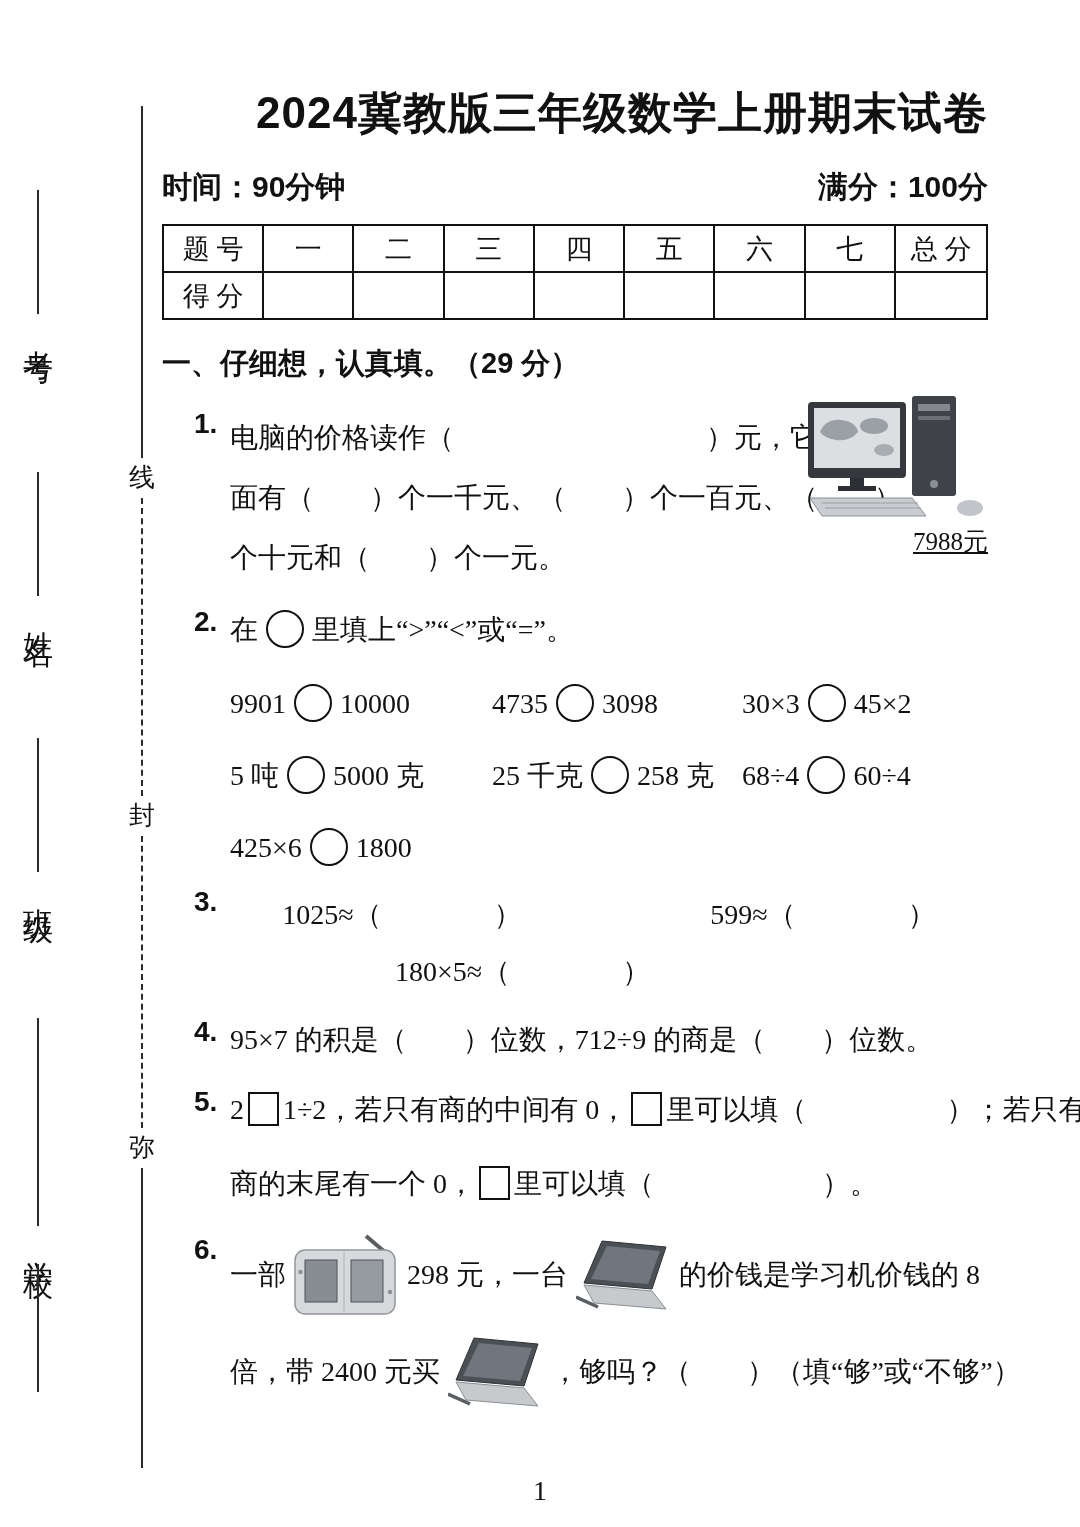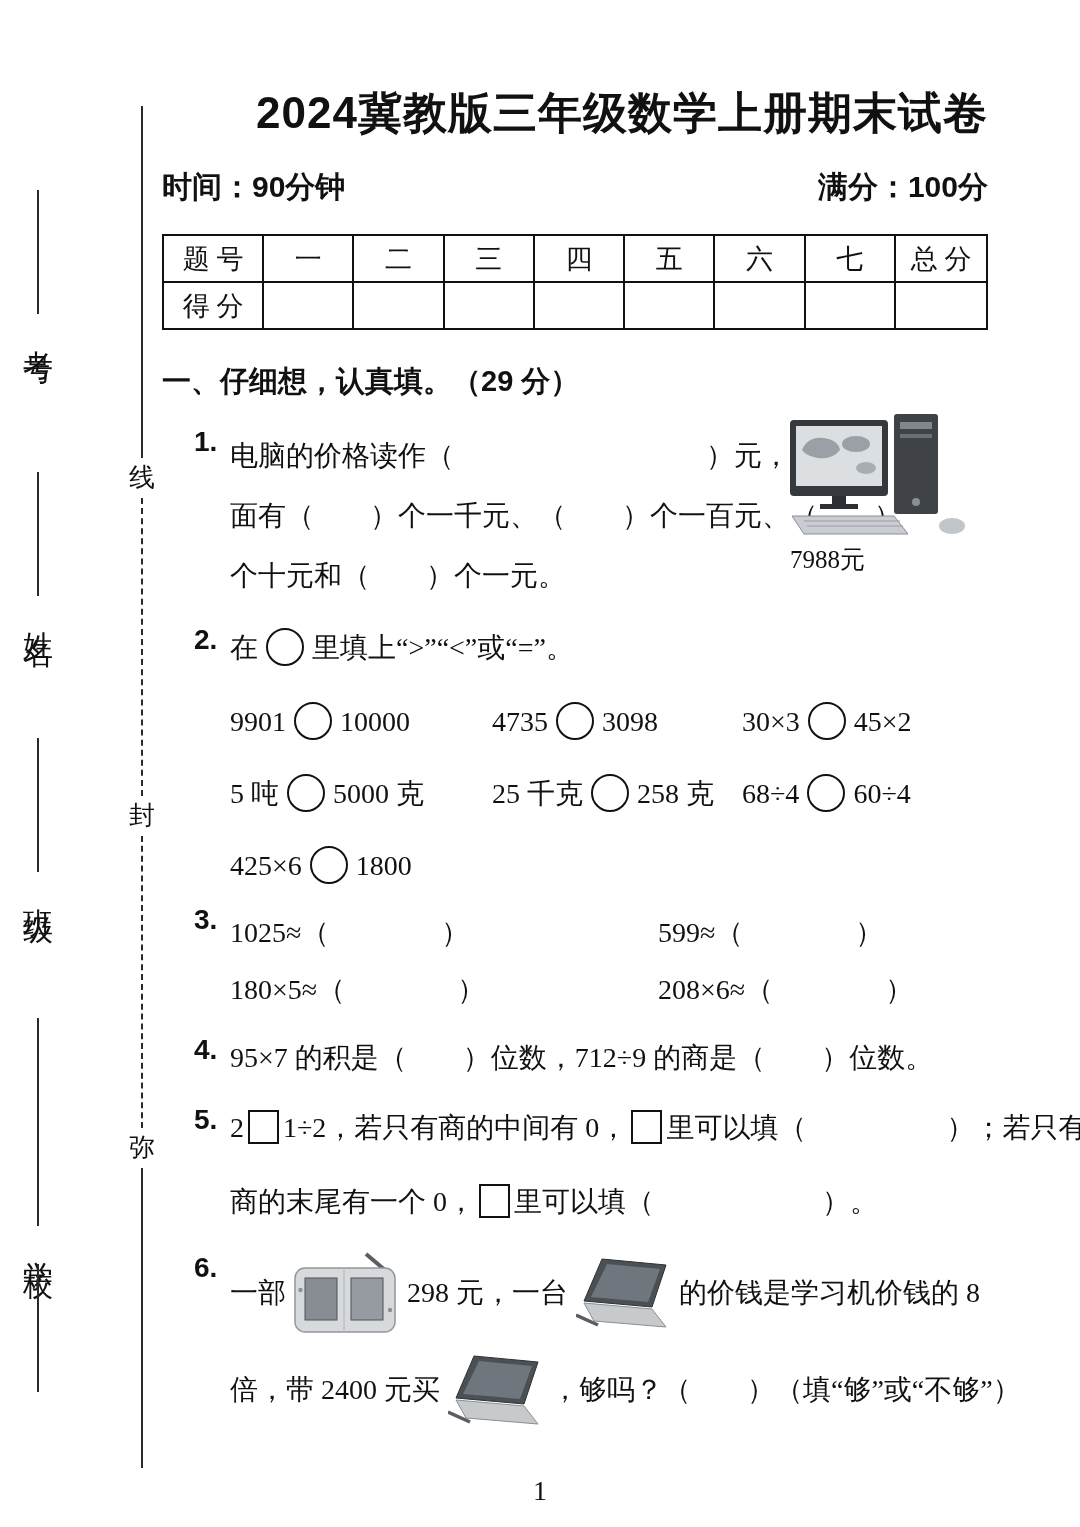--- a/index.html
+++ b/index.html
@@ -18,44 +18,44 @@
   .seal .seg { width:0; border-left:2px solid #2a2a2a; }
   .seal .seg.dashed { border-left-style:dashed; }
   .seal .ch { font-size:26px; line-height:1; padding:7px 0; }
 
   
   .main { position:absolute; left:162px; top:0; width:826px; }
   .title { margin:84px 0 0 0; text-align:right; font:bold 44px "Liberation Sans","DejaVu Sans",sans-serif; letter-spacing:1px; }
   .subtitle { margin-top:24px; display:flex; justify-content:space-between; gap:64px;
               font:bold 30px "Liberation Sans","DejaVu Sans",sans-serif; }
 
-  .score-table { margin-top:26px; width:100%; border-collapse:collapse; table-layout:fixed; }
+  .score-table { margin-top:16px; width:100%; border-collapse:collapse; table-layout:fixed; }
   .score-table td { border:2px solid #111; height:45px; text-align:center; font-size:27px; padding:0; }
 
-  .section-heading { margin-top:32px; font:bold 29px "Liberation Sans","DejaVu Sans",sans-serif; }
+  .section-heading { margin-top:24px; font:bold 29px "Liberation Sans","DejaVu Sans",sans-serif; }
 
   .q { position:relative; padding-left:68px; font-size:28px; }
   .qnum { position:absolute; left:32px; top:0; font:bold 28px "Liberation Sans","DejaVu Sans",sans-serif; }
 
   .q1 { margin-top:24px; }
   .q1 .qline { line-height:60px; white-space:nowrap; }
-  .computer-fig { position:absolute; right:16px; top:-12px; width:182px; text-align:left; }
+  .computer-fig { position:absolute; right:0; top:-12px; width:182px; text-align:right;text-decoration:underline; }
   .fig-caption { font-size:25px; margin-top:0; }
 
   .q2 { margin-top:18px; }
   .q2-intro { line-height:48px; }
   .circle { display:inline-block; width:34px; height:34px; border:2px solid #111; border-radius:50%;
             vertical-align:-9px; margin:0 8px; }
   .cmp-row { display:flex; align-items:center; margin-top:26px; height:46px; }
   .cmp-item { white-space:nowrap; }
   .cmp-item.c1 { width:262px; }
   .cmp-item.c2 { width:250px; }
 
   .q3 { margin-top:16px; }
-  .q3-row { display:flex; line-height:57px; }
+  .q3-row { display:flex; line-height:57px;justify-content:center; }
   .q3-col1 { width:428px; }
 
   .q4 { margin-top:16px; line-height:48px; white-space:nowrap; }
 
   .q5 { margin-top:22px; }
   .q5 .qline { line-height:48px; margin-bottom:26px; white-space:nowrap; }
   .sqbox { display:inline-block; width:27px; height:30px; border:2px solid #111;
            vertical-align:-7px; margin:0 4px; }
 
   .q6 { margin-top:14px; }
@@ -197,21 +197,20 @@
     </div>
 
     <div class="q q3">
       <span class="qnum">3.</span>
       <div class="q3-row">
         <span class="q3-col1">1025≈（　　　　）</span>
         <span>599≈（　　　　）</span>
       </div>
       <div class="q3-row">
         <span class="q3-col1">180×5≈（　　　　）</span>
-        <span>208×6≈（　　　　）</span>
       </div>
     </div>
 
     <div class="q q4">
       <span class="qnum">4.</span>
       <span>95×7 的积是（　　）位数，712÷9 的商是（　　）位数。</span>
     </div>
 
     <div class="q q5">
       <span class="qnum">5.</span>

